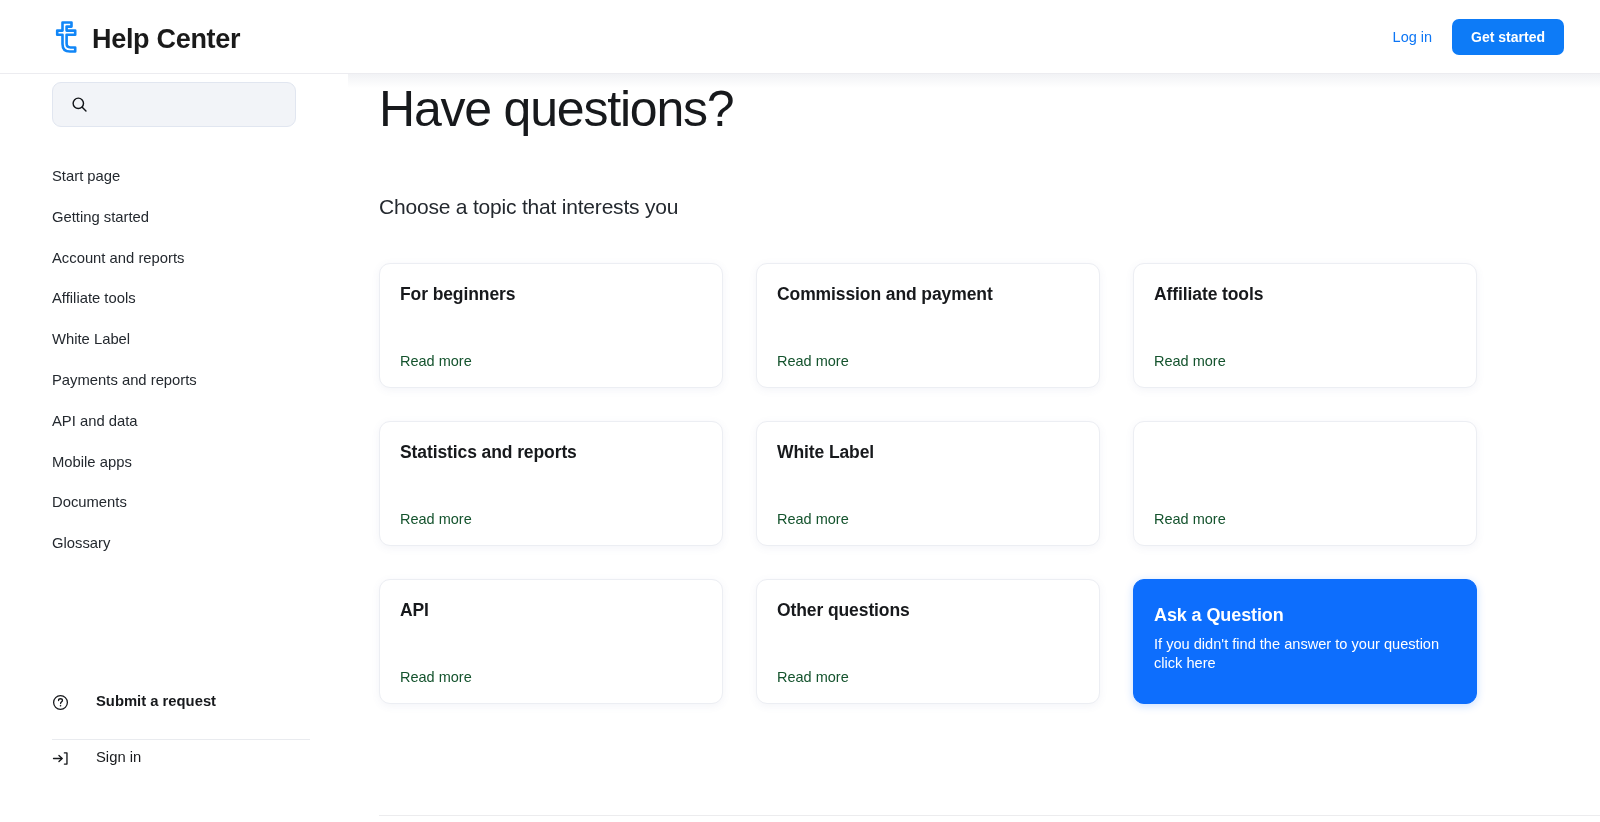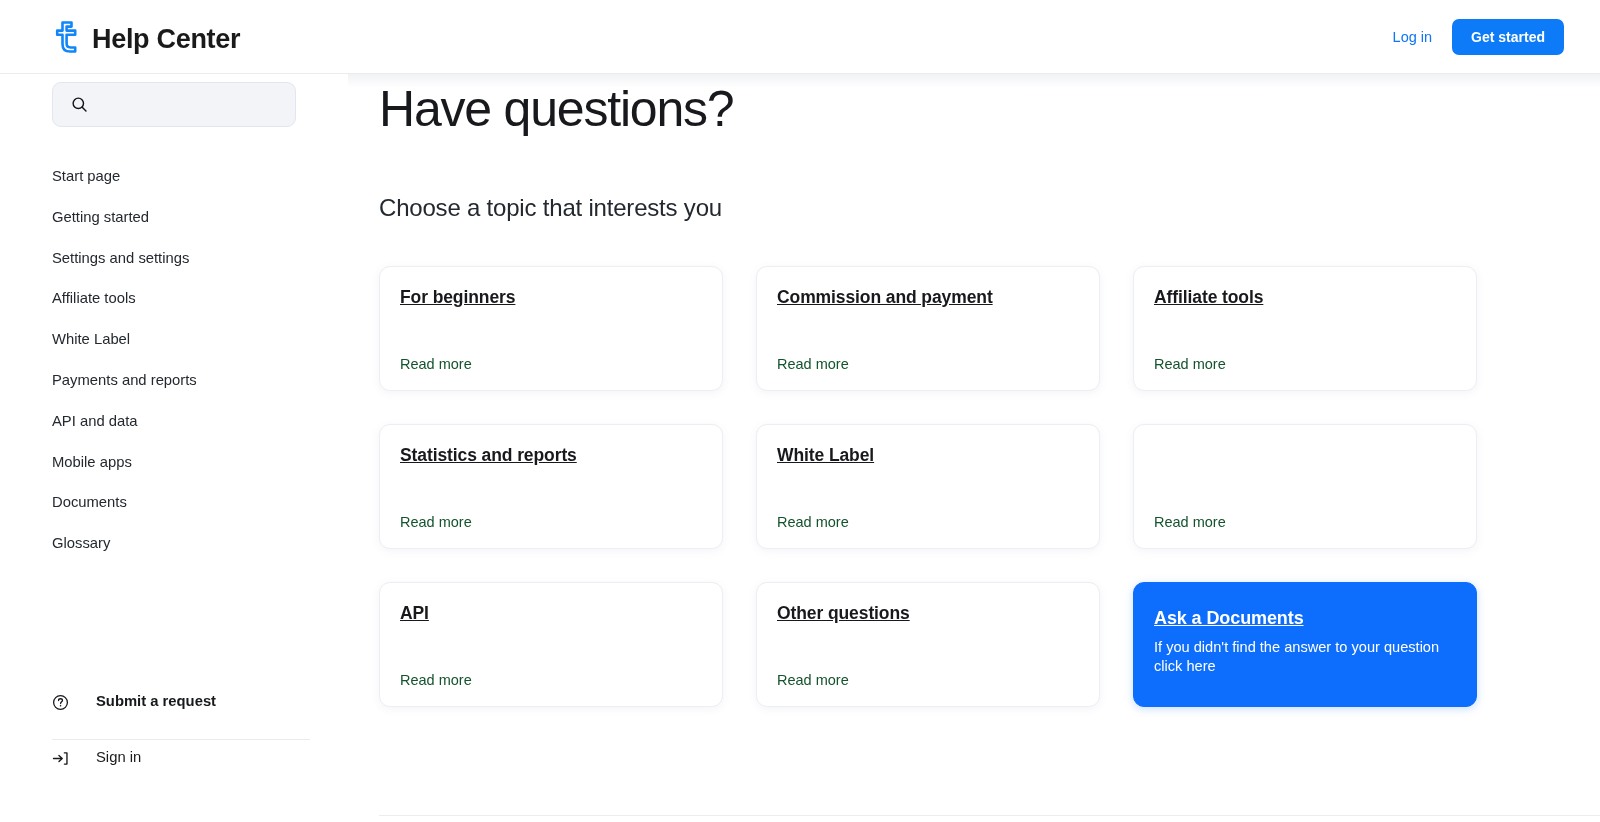--- a/index.html
+++ b/index.html
@@ -174,21 +174,21 @@
 
   .page-title {
     font-size: 50px;
     font-weight: normal;
     color: #17191c;
     letter-spacing: -1.2px;
     line-height: 1;
     margin-top: 10px;
   }
   .page-subtitle {
-    font-size: 24px;
+    font-size: 21px;
     color: #24292f;
     font-weight: normal;
     margin-top: 62px;
     letter-spacing: -0.2px;
     line-height: 1;
   }
 
   .cards-grid {
     margin-top: 46px;
     display: grid;
@@ -206,21 +206,20 @@
     box-shadow: 0 2px 9px rgba(80, 100, 160, 0.07);
     cursor: pointer;
     overflow: hidden;
   }
   .card-title {
     font-size: 17.5px;
     font-weight: bold;
     color: #17191c;
     line-height: 1.1;
     letter-spacing: -0.1px;
-    text-decoration: underline;
   }
   .card-readmore {
     position: absolute;
     left: 20px;
     bottom: 19px;
     font-size: 14.5px;
     color: #14532d;
     line-height: 1;
   }
 
@@ -274,21 +273,21 @@
     <svg class="search-icon" viewBox="0 0 20 20">
       <circle cx="8.6" cy="8.6" r="6.1" fill="none" stroke="#111418" stroke-width="1.7"></circle>
       <line x1="13.2" y1="13.2" x2="17.6" y2="17.6" stroke="#111418" stroke-width="1.7" stroke-linecap="round"></line>
     </svg>
     <input class="search-input" type="text" value="" placeholder="" style="">
   </div>
 
   <ul class="nav-list">
     <li class="nav-item">Start page</li>
     <li class="nav-item">Getting started</li>
-    <li class="nav-item">Settings and settings</li>
+    <li class="nav-item">Account and reports</li>
     <li class="nav-item">Affiliate tools</li>
     <li class="nav-item">White Label</li>
     <li class="nav-item">Payments and reports</li>
     <li class="nav-item">API and data</li>
     <li class="nav-item">Mobile apps</li>
     <li class="nav-item">Documents</li>
     <li class="nav-item">Glossary</li>
   </ul>
 
   <div class="sidebar-bottom">
@@ -356,21 +355,21 @@
         <div class="card-title">API</div>
         <div class="card-readmore">Read more</div>
       </div>
 
       <div class="card">
         <div class="card-title">Other questions</div>
         <div class="card-readmore">Read more</div>
       </div>
 
       <div class="card promo">
-        <div class="card-title">Ask a Documents</div>
+        <div class="card-title">Ask a Question</div>
         <div class="promo-sub">If you didn't find the answer to your question click here</div>
       </div>
 
     </div>
   </div>
 
   <div class="footer-divider"></div>
 </div>
 
 </body></html>

